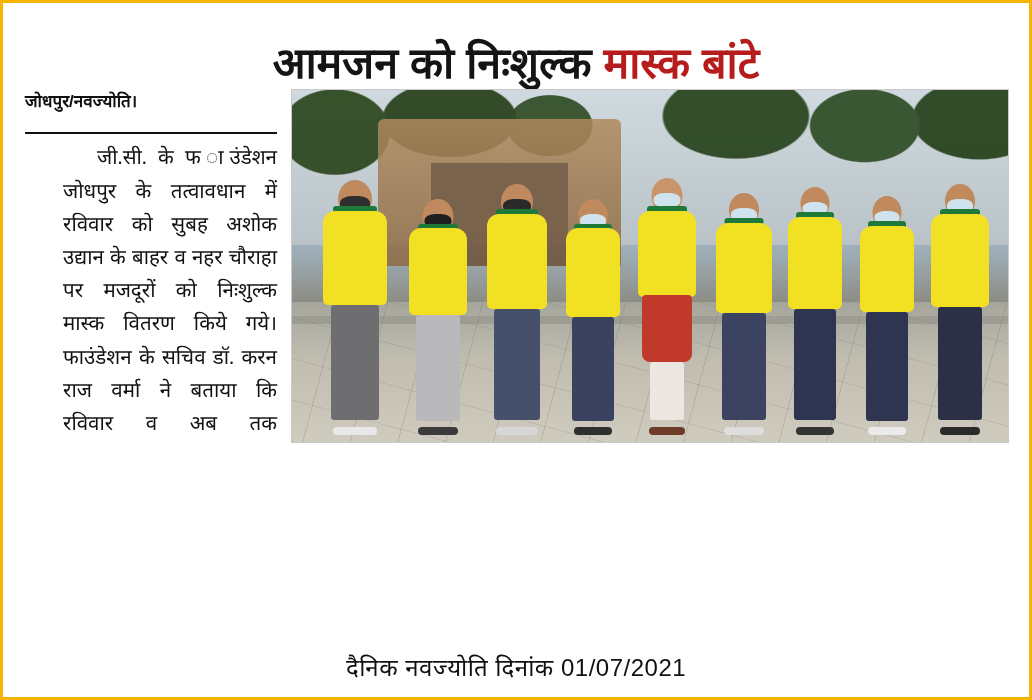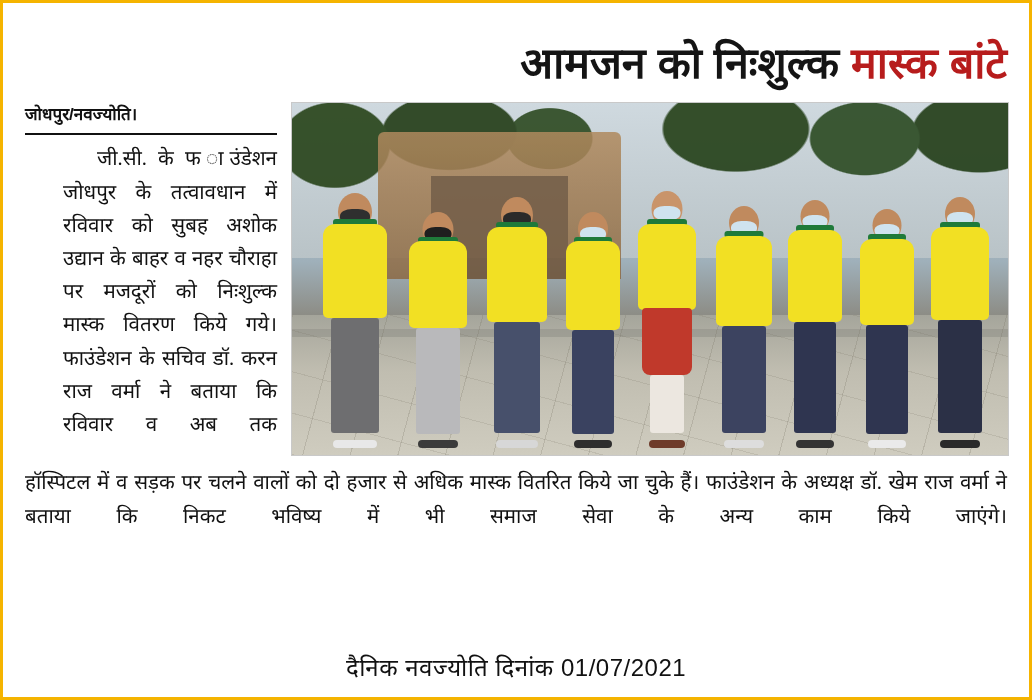--- a/index.html
+++ b/index.html
@@ -23,48 +23,48 @@
   }
   .inner {
     position: absolute;
     left: 0; top: 0; right: 0; bottom: 0;
     padding: 18px 22px 10px 22px;
     box-sizing: border-box;
   }
 
   
   .headline {
-    text-align: right;
+    text-align: center;
     font-family: "Liberation Sans", sans-serif;
     font-weight: bold;
     font-size: 43px;
     line-height: 1.15;
     letter-spacing: 0px;
-    margin: 18px 0 14px 0;
+    margin: 18px 0 1px 0;
     color: #111111;
   }
   .headline .hl-dark { color: #141414; }
   .headline .hl-red { color: #b71c1c; }
 
   
   .content {
     display: flex;
     flex-direction: row;
     gap: 14px;
   }
   .left-col {
     width: 252px;
     flex: 0 0 252px;
   }
   .dateline {
     font-family: "Liberation Sans", sans-serif;
     font-weight: bold;
     font-size: 17px;
     color: #111;
-    padding-bottom: 8px;
+    padding-bottom: 20px;
     border-bottom: 2px solid #111;
     margin-bottom: 7px;
   }
   .para {
     font-family: "Liberation Serif", serif;
     font-size: 20.5px;
     line-height: 1.62;
     color: #111;
     text-align: justify;
     text-align-last: justify;
@@ -286,23 +286,20 @@
               <div class="shoes" style="bottom:0; width:40px; background:#2a2a2a;"></div>
             </div>
 
           </div>
         </div>
       </div>
 
     </div>
 
     <div class="bottom">
-      <div class="bcol">
-        <div class="para">हॉस्पिटल में व सड़क पर चलने वालों को दो हजार से अधिक मास्क वितरित किये जा चुके हैं। फाउंडेशन के अध्यक्ष डॉ. खेम राज वर्मा ने बताया कि निकट भविष्य में भी समाज सेवा के अन्य काम किये जाएंगे।</div>
-      </div>
     </div>
 
   </div>
 
   <div class="footer">
     <span>दैनिक नवज्योति दिनांक </span><span class="f-date">01/07/2021</span>
   </div>
 </div>
 
 </body></html>

